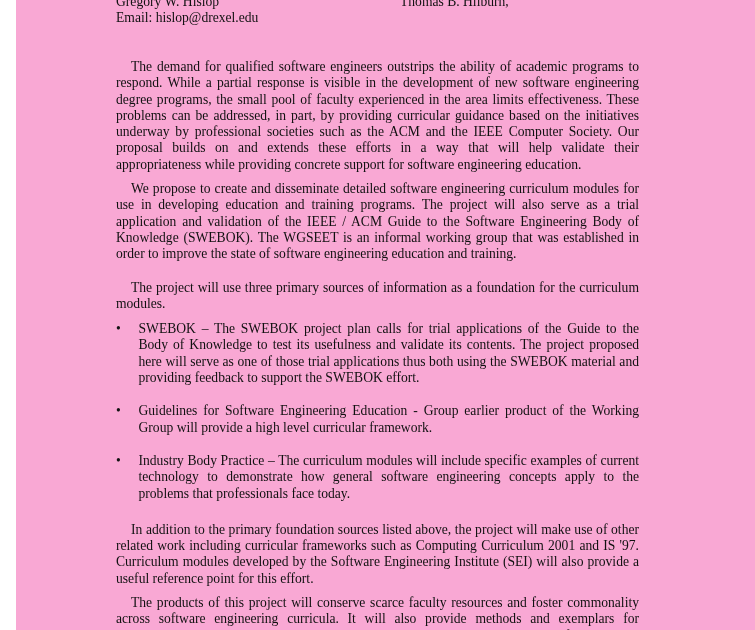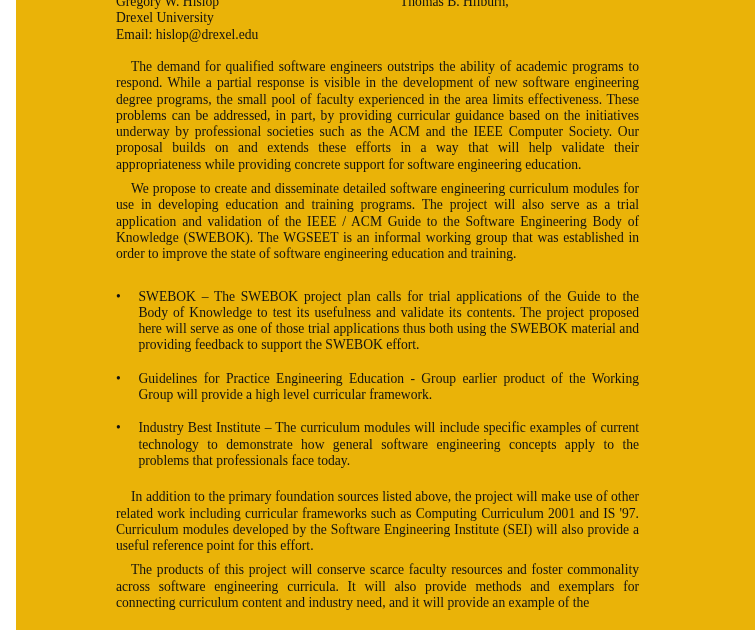--- a/index.html
+++ b/index.html
@@ -9,21 +9,21 @@
       width: 755px;
       height: 630px;
       overflow: hidden;
     }
     .page {
       position: absolute;
       left: 16px;
       top: 0;
       width: 739px;
       height: 630px;
-      background: #eab308;
+      background: #f9a8d4;
       overflow: hidden;
     }
     .content {
       position: absolute;
       left: 100px;
       top: -6px;
       width: 523px;
       font-family: "Liberation Serif", "DejaVu Serif", serif;
       font-size: 13.6px;
       line-height: 16.3px;
@@ -70,53 +70,53 @@
   </style>
 </head>
 <body>
 
 <div class="page">
   <div class="content">
 
     <div class="authors">
       <div class="author left">
         <div>Gregory W. Hislop</div>
-        <div>Drexel University</div>
         <div>Email: hislop@drexel.edu</div>
       </div>
       <div class="author right">
         <div>Thomas B. Hilburn,</div>
       </div>
     </div>
 
     <div class="gap-17"></div>
 
     <p class="para">The demand for qualified software engineers outstrips the ability of academic programs to respond. While a partial response is visible in the development of new software engineering degree programs, the small pool of faculty experienced in the area limits effectiveness. These problems can be addressed, in part, by providing curricular guidance based on the initiatives underway by professional societies such as the ACM and the IEEE Computer Society. Our proposal builds on and extends these efforts in a way that will help validate their appropriateness while providing concrete support for software engineering education.</p>
 
     <div class="gap-8"></div>
 
     <p class="para">We propose to create and disseminate detailed software engineering curriculum modules for use in developing education and training programs.  The project will also serve as a trial application and validation of the IEEE / ACM Guide to the Software Engineering Body of Knowledge (SWEBOK). The WGSEET is an informal working group that was established in order to improve the state of software engineering education and training.</p>
 
     <div class="gap-17"></div>
 
+    <p class="para">The project will use three primary sources of information as a foundation for the curriculum modules.</p>
 
     <div class="gap-9"></div>
 
     <ul class="sources">
       <li>
         <span class="bullet">•</span>
         <b>SWEBOK</b><span> – The SWEBOK project plan calls for trial applications of the Guide to the Body of Knowledge to test its usefulness and validate its contents.  The project proposed here will serve as one of those trial applications thus both using the SWEBOK material and providing feedback to support the SWEBOK effort.</span>
       </li>
       <li style="margin-top:17px;">
         <span class="bullet">•</span>
-        <b>Guidelines for Practice Engineering Education</b><span> - Group earlier product of the Working Group will provide a high level curricular framework.</span>
+        <b>Guidelines for Software Engineering Education</b><span> - Group earlier product of the Working Group will provide a high level curricular framework.</span>
       </li>
       <li style="margin-top:17px;">
         <span class="bullet">•</span>
-        <b>Industry Best Institute</b><span> – The curriculum modules will include specific examples of current technology to demonstrate how general software engineering concepts apply to the problems that professionals face today.</span>
+        <b>Industry Body Practice</b><span> – The curriculum modules will include specific examples of current technology to demonstrate how general software engineering concepts apply to the problems that professionals face today.</span>
       </li>
     </ul>
 
     <div class="gap-20"></div>
 
     <p class="para">In addition to the primary foundation sources listed above, the project will make use of other related work including curricular frameworks such as Computing Curriculum 2001 and IS '97. Curriculum modules developed by the Software Engineering Institute (SEI) will also provide a useful reference point for this effort.</p>
 
     <div class="gap-8"></div>
 
     <p class="para">The products of this project will conserve scarce faculty resources and foster commonality across software engineering curricula.  It will also provide methods and exemplars for connecting curriculum content and industry need, and it will provide an example of the</p>

